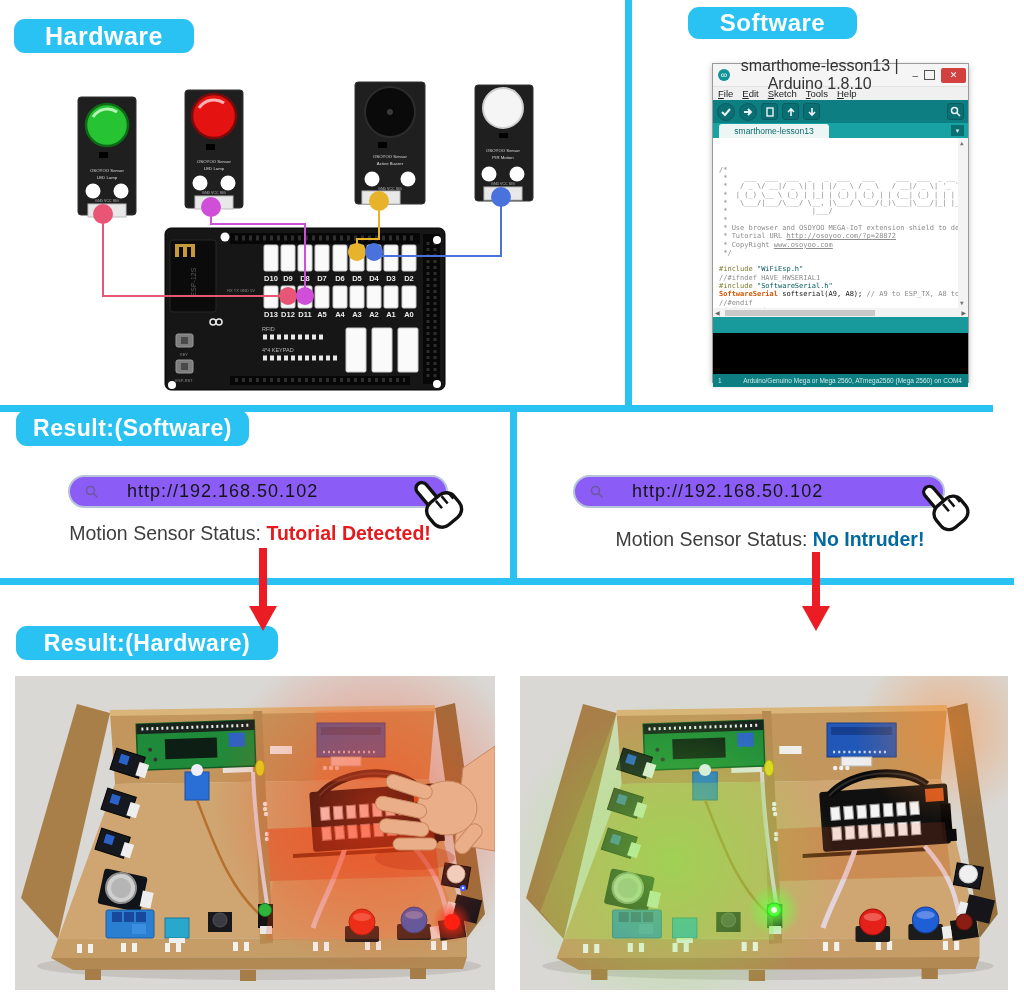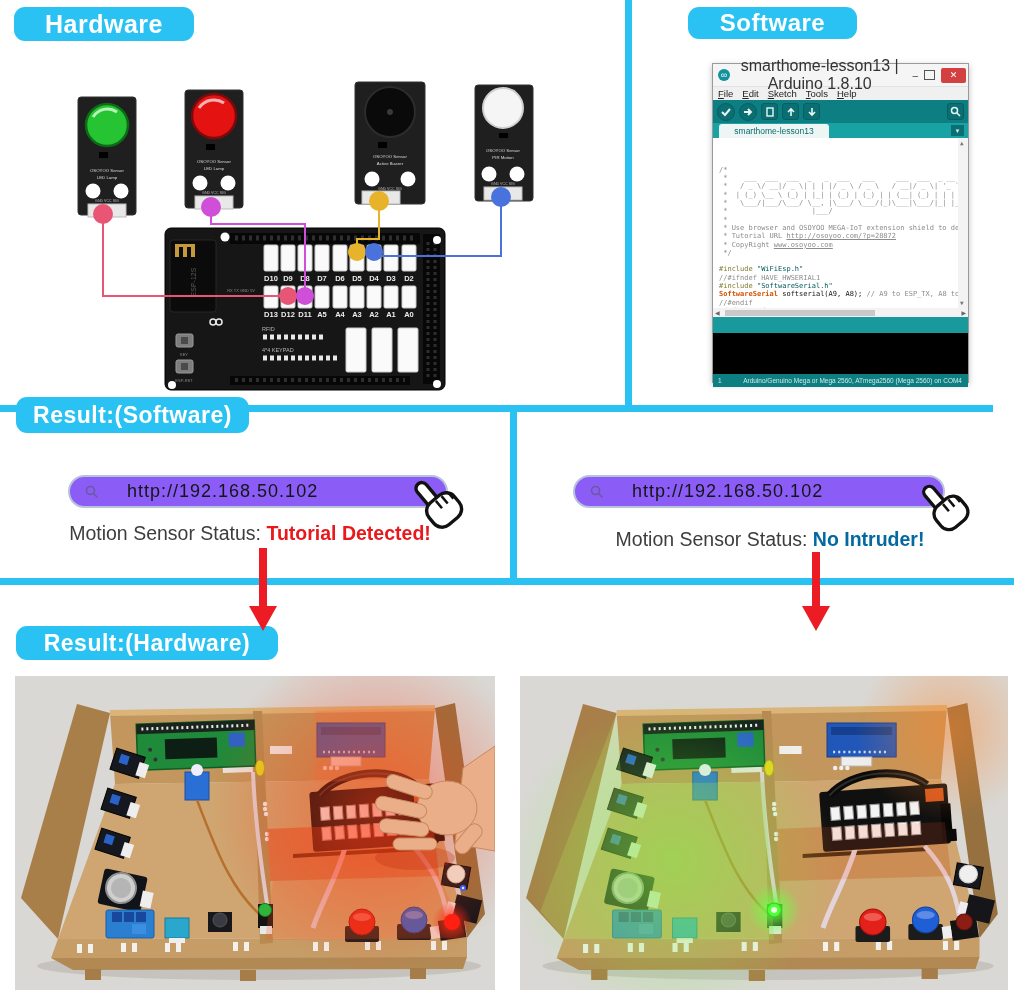--- a/index.html
+++ b/index.html
@@ -71,23 +71,23 @@
   .arrow{position:absolute;z-index:5;}
   .hand{position:absolute;z-index:6;}
 
   svg text{font-family:"Liberation Sans",sans-serif;}
 </style>
 </head>
 <body>
 
 <div class="page">
 
-  <div class="pill" style="left:14px;top:7px;width:180px;height:34px;font-size:25px;z-index:4">Hardware</div>
+  <div class="pill" style="left:14px;top:19px;width:180px;height:34px;font-size:25px;z-index:4">Hardware</div>
   <div class="pill" style="left:688px;top:7px;width:169px;height:32px;font-size:24px;z-index:4">Software</div>
-  <div class="pill" style="left:16px;top:397px;width:233px;height:36px;font-size:23px;z-index:4">Result:(Software)</div>
+  <div class="pill" style="left:16px;top:410px;width:233px;height:36px;font-size:23px;z-index:4">Result:(Software)</div>
   <div class="pill" style="left:16px;top:626px;width:262px;height:34px;font-size:23px;z-index:4">Result:(Hardware)</div>
 
   <div class="line" style="left:625px;top:0;width:7px;height:405px"></div>
   <div class="line" style="left:0;top:405px;width:993px;height:7px"></div>
   <div class="line" style="left:510px;top:412px;width:7px;height:166px"></div>
   <div class="line" style="left:0;top:578px;width:1014px;height:7px"></div>
 
   <svg class="abs" style="left:0;top:0;" width="628" height="405" viewBox="0 0 628 405">
 
     <g>

